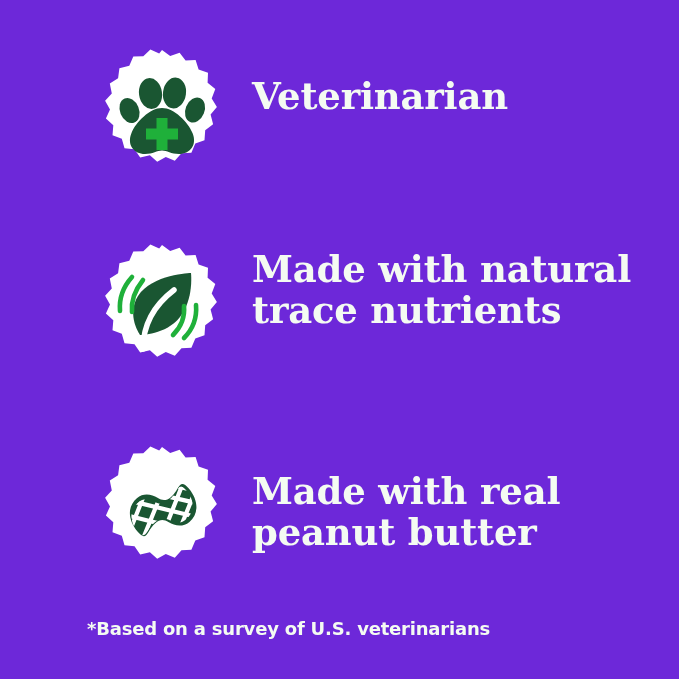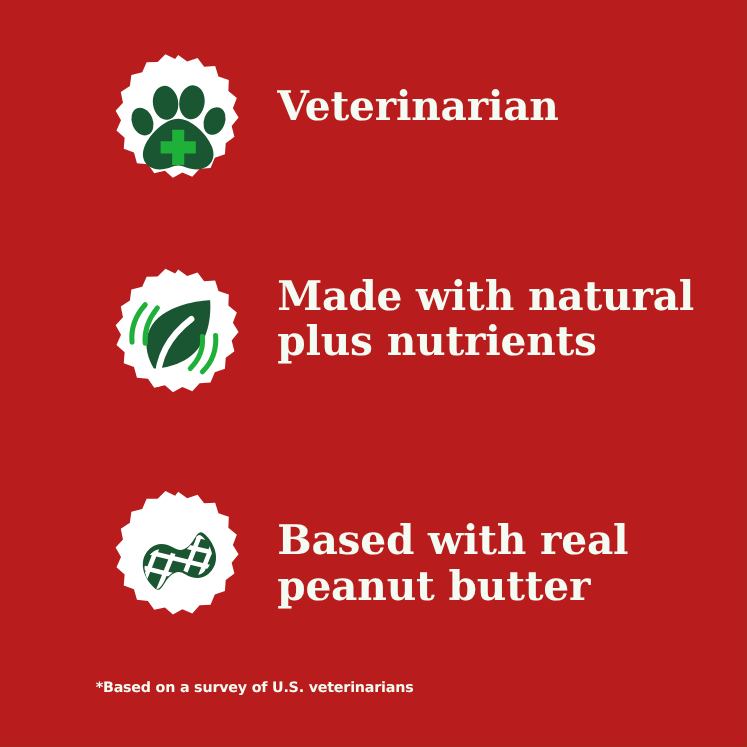--- a/index.html
+++ b/index.html
@@ -10,21 +10,21 @@
     width: 679px;
     height: 679px;
     background: #12ac2c;
     font-family: "Liberation Serif", serif;
     overflow: hidden;
     position: relative;
   }
   .board {
     position: absolute;
     inset: 0;
-    background: #b91c1c;
+    background: #6d28d9;
   }
   .feature-row {
     position: absolute;
     display: flex;
     align-items: center;
     left: 0;
     width: 679px;
   }
   .badge-wrap {
     position: absolute;
@@ -65,21 +65,21 @@
   #row-peanut .badge-wrap { top: 0px; }
   #row-peanut .feature-text { top: 26px; }
 
   .footnote {
     position: absolute;
     left: 87px;
     top: 618px;
     color: #f4fbf2;
     font-family: "DejaVu Sans", "Liberation Sans", sans-serif;
     font-weight: bold;
-    font-size: 13px;
+    font-size: 18px;
     letter-spacing: -0.2px;
     white-space: nowrap;
   }
 </style>
 </head>
 <body>
 
 <div class="board">
 
   <div class="feature-row" id="row-vet">
@@ -132,21 +132,21 @@
                  C98 56 95 30 95 30 Z" fill="#1a5632"></path>
         <path d="M47 106 C47 82 57 63 78 47" stroke="#ffffff" stroke-width="5.5" fill="none" stroke-linecap="round"></path>
         <path d="M36 34 C27 44 23 56 24 68" stroke="#1fb03a" stroke-width="4.6" fill="none" stroke-linecap="round"></path>
         <path d="M47 37 C39 47 35 58 36 69" stroke="#1fb03a" stroke-width="4.6" fill="none" stroke-linecap="round"></path>
         <path d="M100 62 C101 74 97 86 88 95" stroke="#1fb03a" stroke-width="4.6" fill="none" stroke-linecap="round"></path>
         <path d="M88 63 C89 74 85 84 77 92" stroke="#1fb03a" stroke-width="4.6" fill="none" stroke-linecap="round"></path>
       </svg>
     </div>
     <div class="feature-text">
       <span class="line">Made with natural</span>
-      <span class="line">plus nutrients</span>
+      <span class="line">trace nutrients</span>
     </div>
   </div>
 
   <div class="feature-row" id="row-peanut">
     <div class="badge-wrap">
       <svg viewBox="0 0 132 132" xmlns="http://www.w3.org/2000/svg">
         <path d="M66 2
                  L74.2 8.0 L83.6 4.7 L89.6 12.6 L99.6 12.0 L102.6 21.6 L112.0 24.7
                  L111.6 34.7 L119.3 41.1 L115.7 50.4 L120.9 58.9 L114.6 66.6
                  L117.1 76.3 L109.2 82.3 L108.5 92.3 L99.3 95.5 L95.4 104.7
@@ -183,20 +183,20 @@
             <path d="M72 28 L112 82"></path>
             <path d="M26 62 L78 34"></path>
             <path d="M28 78 L96 42"></path>
             <path d="M34 94 L104 56"></path>
             <path d="M48 102 L108 70"></path>
           </g>
         </g>
       </svg>
     </div>
     <div class="feature-text">
-      <span class="line">Based with real</span>
+      <span class="line">Made with real</span>
       <span class="line">peanut butter</span>
     </div>
   </div>
 
   <div class="footnote">*Based on a survey of U.S. veterinarians</div>
 
 </div>
 
 </body></html>

